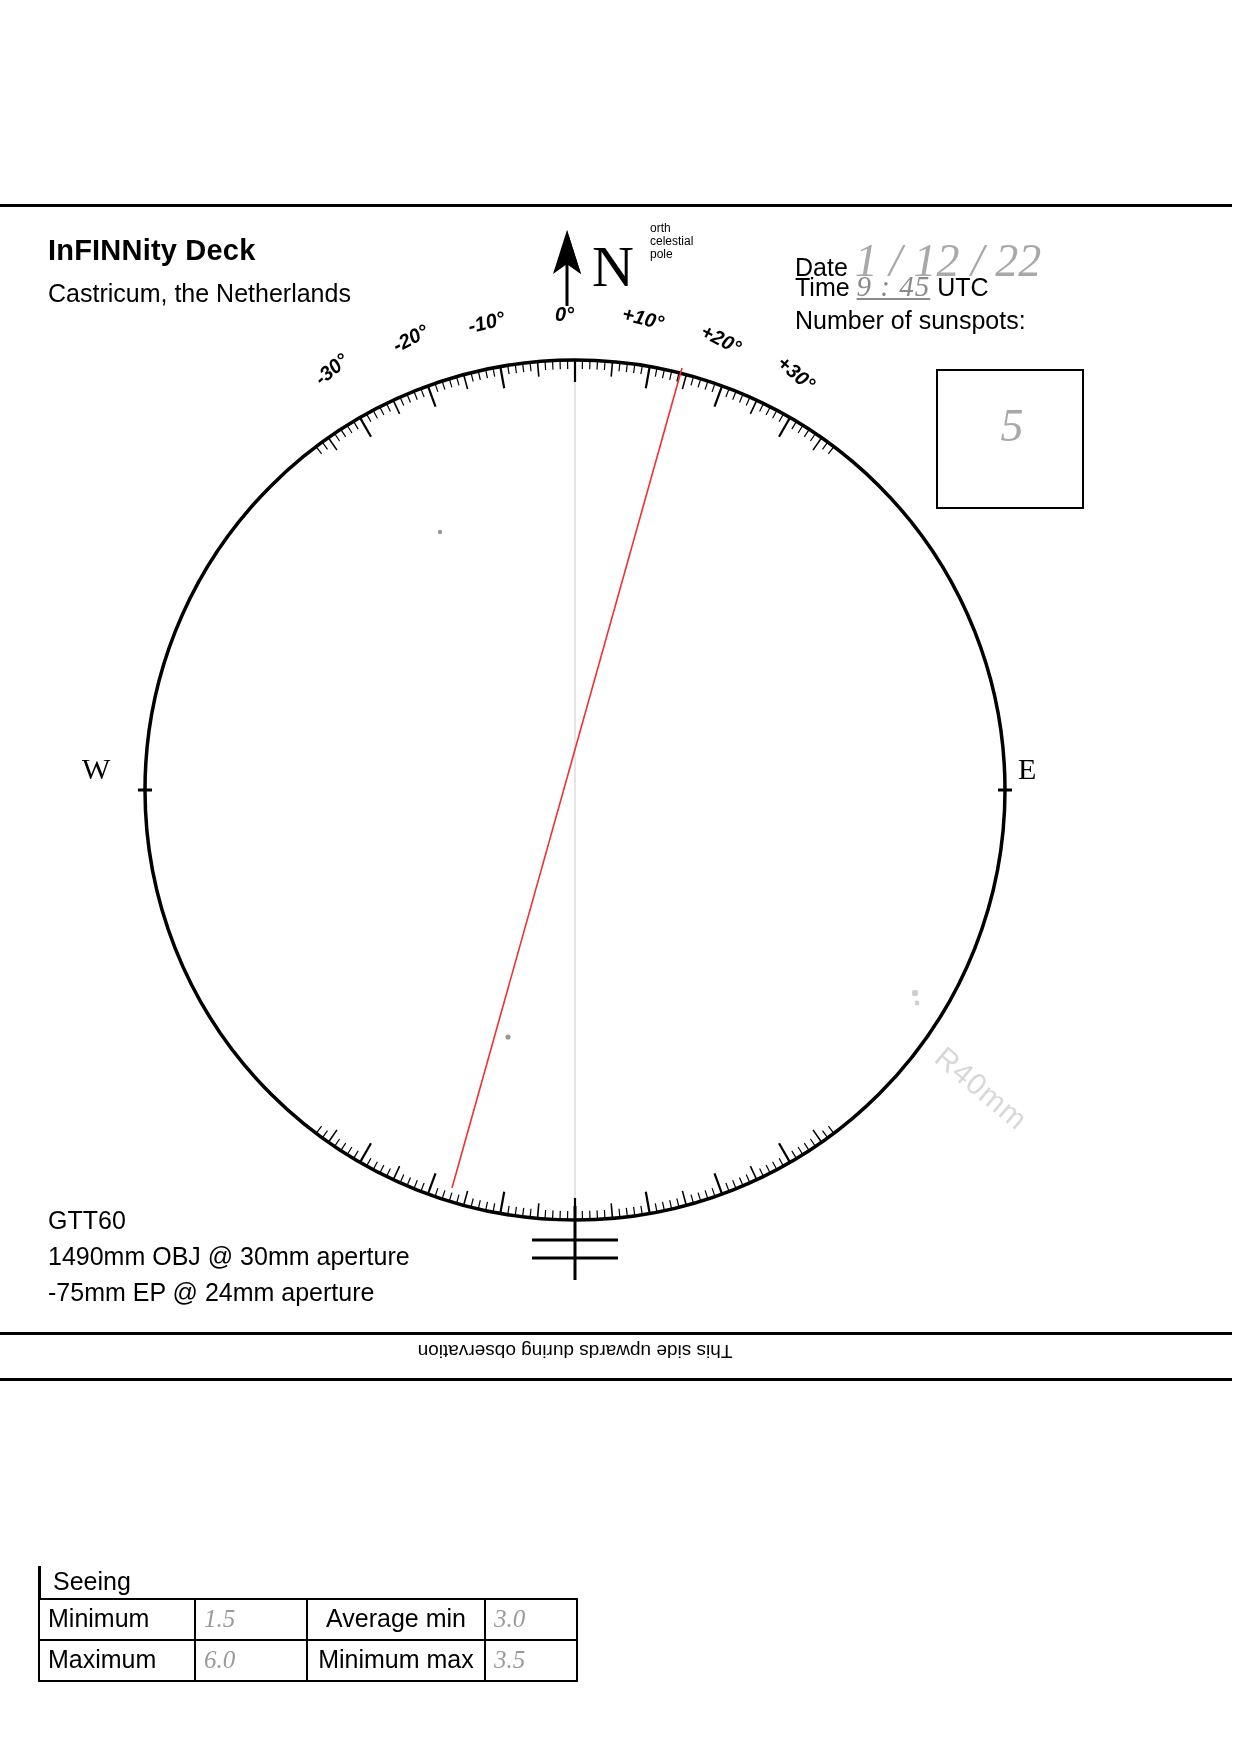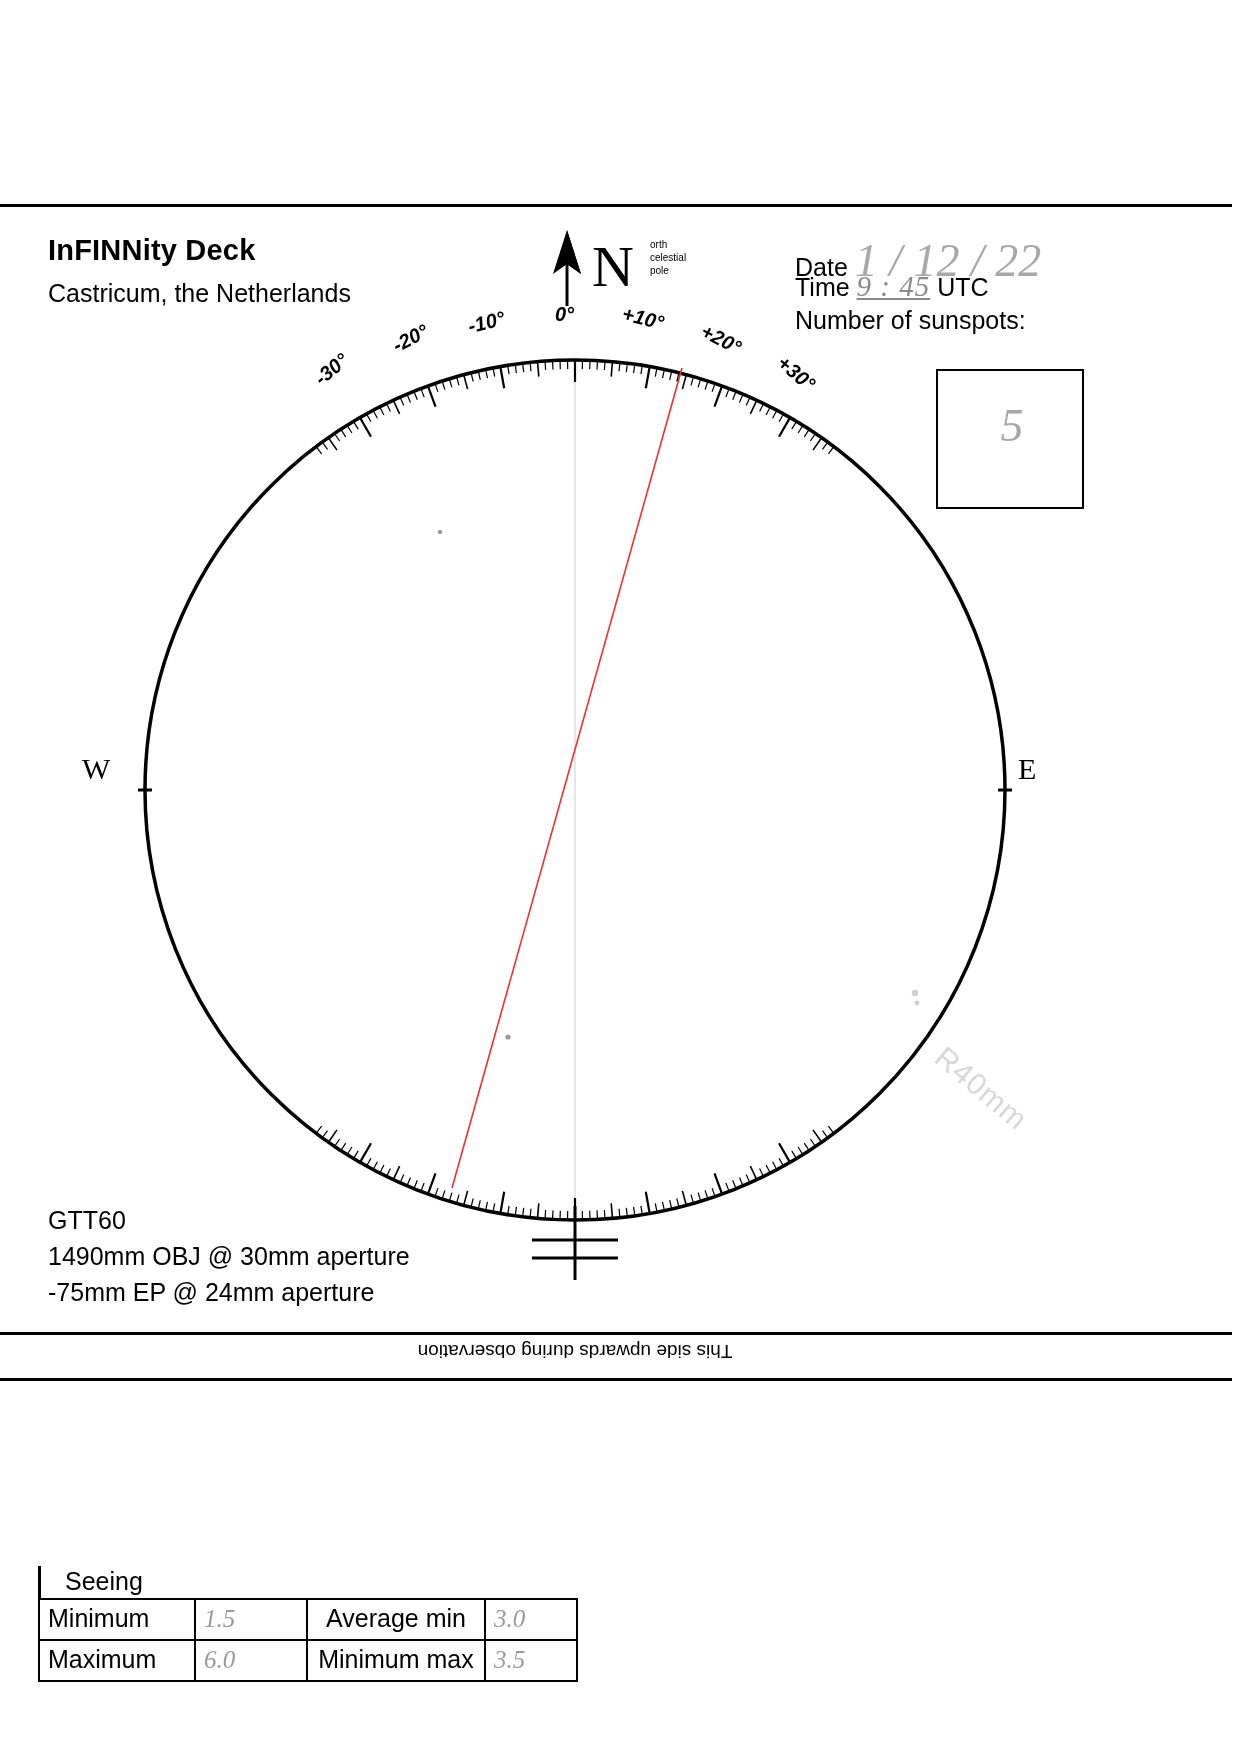--- a/index.html
+++ b/index.html
@@ -42,22 +42,22 @@
   }
 
   
   .compass {
     position: absolute;
     left: 540px; top: 228px;
     width: 130px; height: 80px;
   }
   .np-label {
     position: absolute;
-    left: 650px; top: 238px;
-    font-size: 10px;
+    left: 650px; top: 222px;
+    font-size: 12px;
     line-height: 13px;
     font-family: "Liberation Sans", sans-serif;
   }
 
   
   .hdr-right { position: absolute; left: 795px; top: 234px; width: 420px; }
   .hdr-line  { font-size: 25px; height: 36px; white-space: nowrap; }
   .hw {
     font-family: "Liberation Serif", serif;
     color: #8a8a8a;
@@ -138,21 +138,21 @@
   }
 
   
   #seeing {
     position: absolute;
     left: 38px; top: 1566px;
     width: 540px;
   }
   .seeing-title {
     font-size: 25px;
-    padding: 1px 0 2px 24px;
+    padding: 1px 0 2px 12px;
     border-left: 3px solid #000;
   }
   table.seeing-tbl {
     border-collapse: collapse;
     font-size: 25px;
   }
   table.seeing-tbl td {
     border: 2px solid #000;
     padding: 1px 8px 3px 8px;
     height: 41px;

